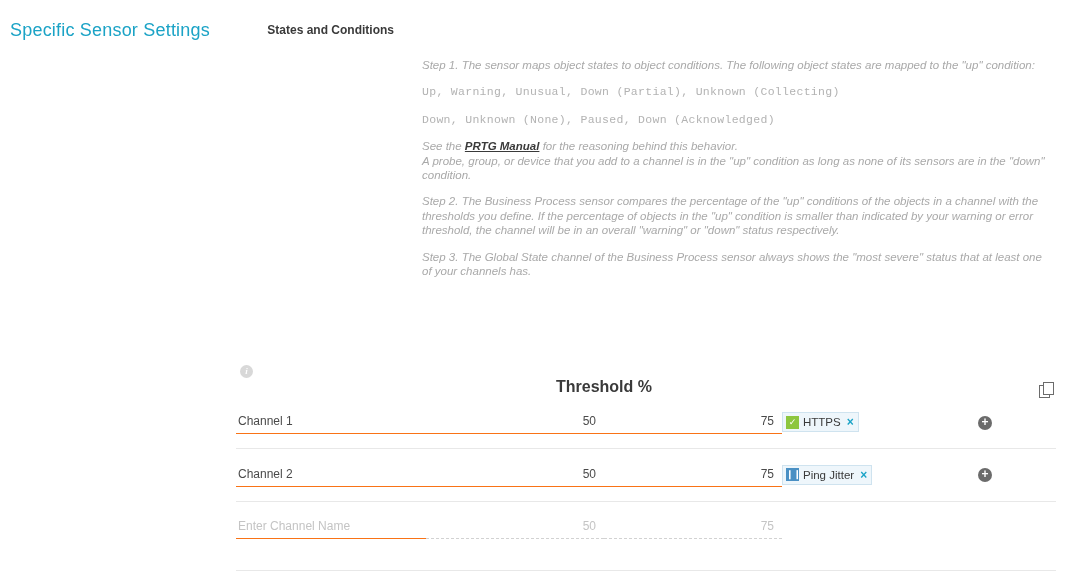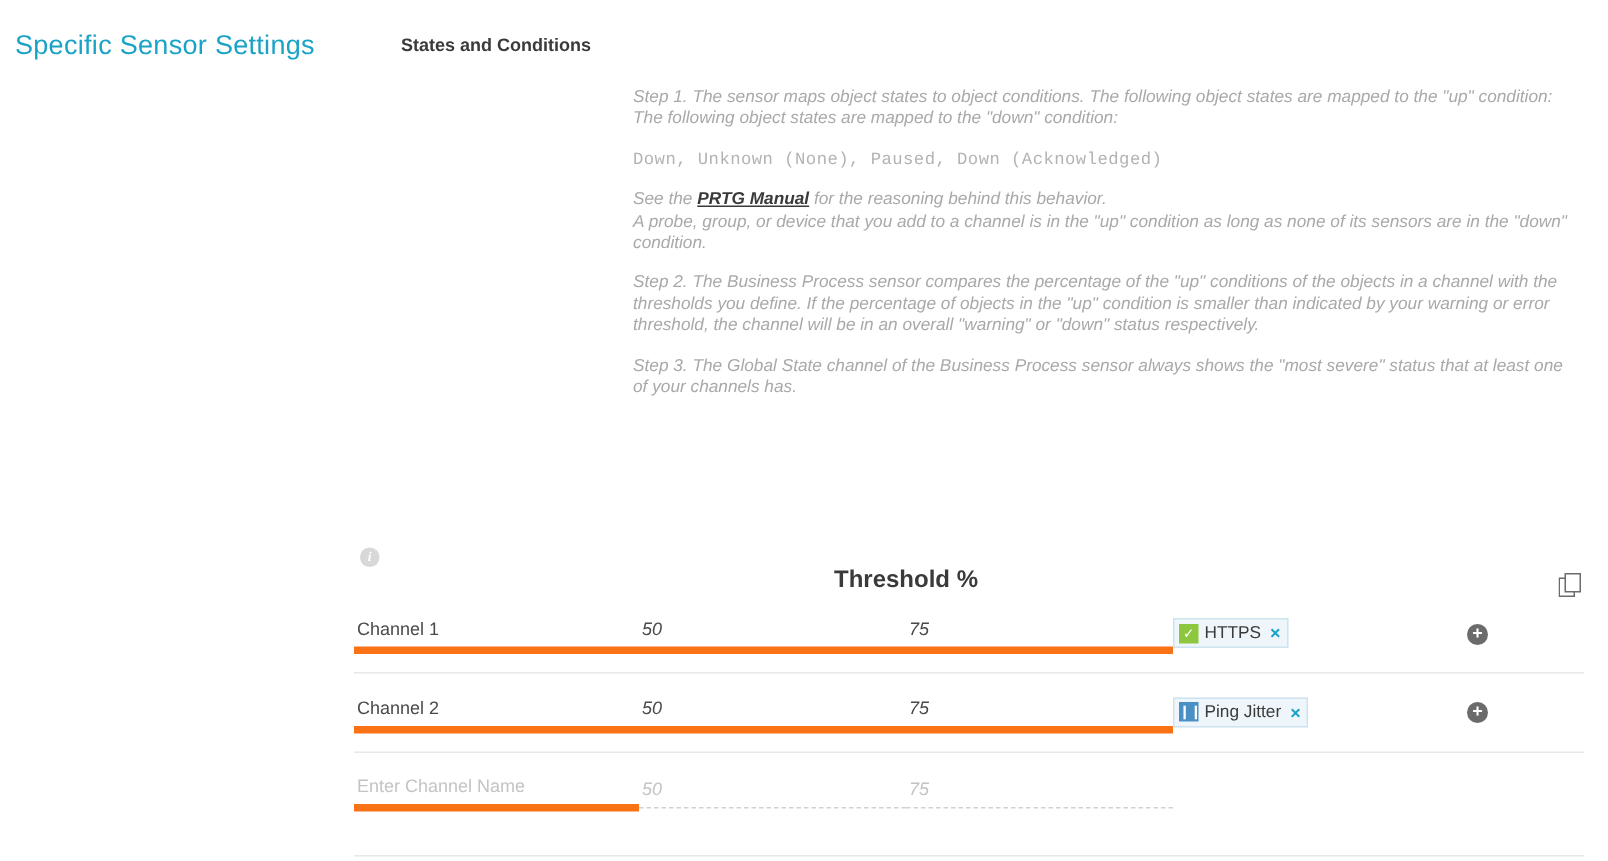--- a/index.html
+++ b/index.html
@@ -137,31 +137,31 @@
 
   .data-row td { height: 52px; }
 
   .cell-input {
     position: relative;
     padding: 0 12px;
   }
   .txt {
     width: 100%;
     border: none;
-    border-bottom: 5px solid #f97316;
+    border-bottom: 1px solid #f97316;
     background: transparent;
     font-family: "Liberation Sans", sans-serif;
     font-size: 12px;
     color: #4a4a4a;
     padding: 4px 2px 5px 2px;
     outline: none;
   }
   .txt.num {
+    text-align: right;
     padding-right: 8px;
-    font-style: italic;
   }
   .txt::placeholder { color: #c4c4c4; }
   .txt.dashed { border-bottom: 1px dashed #d2d2d2; }
 
   
   .obj-cell { padding-left: 14px; }
   .tag {
     display: inline-flex;
     align-items: center;
     gap: 4px;
@@ -223,21 +223,21 @@
 </style>
 </head>
 <body>
 
 <div class="page-title">Specific Sensor Settings</div>
 
 <div class="section-label">States and Conditions</div>
 
 <div class="help-block">
   <p class="help-p tight">Step 1. The sensor maps object states to object conditions. The following object states are mapped to the "up" condition:</p>
-  <p class="help-p tight">The following object states are mapped to the "down" condition:</p>
+  <p class="help-p" style="margin-top:12px;"><span class="mono">Up, Warning, Unusual, Down (Partial), Unknown (Collecting)</span></p>
   <p class="help-p" style="margin-top:12px;"><span class="mono">Down, Unknown (None), Paused, Down (Acknowledged)</span></p>
   <p class="help-p tight">
     <span>See the</span>
     <span class="manual-link">PRTG Manual</span>
     <span>for the reasoning behind this behavior.</span>
   </p>
   <p class="help-p">A probe, group, or device that you add to a channel is in the "up" condition as long as none of its sensors are in the "down" condition.</p>
   <p class="help-p">Step 2. The Business Process sensor compares the percentage of the "up" conditions of the objects in a channel with the thresholds you define. If the percentage of objects in the "up" condition is smaller than indicated by your warning or error threshold, the channel will be in an overall "warning" or "down" status respectively.</p>
   <p class="help-p tight">Step 3. The Global State channel of the Business Process sensor always shows the "most severe" status that at least one of your channels has.</p>
 </div>

